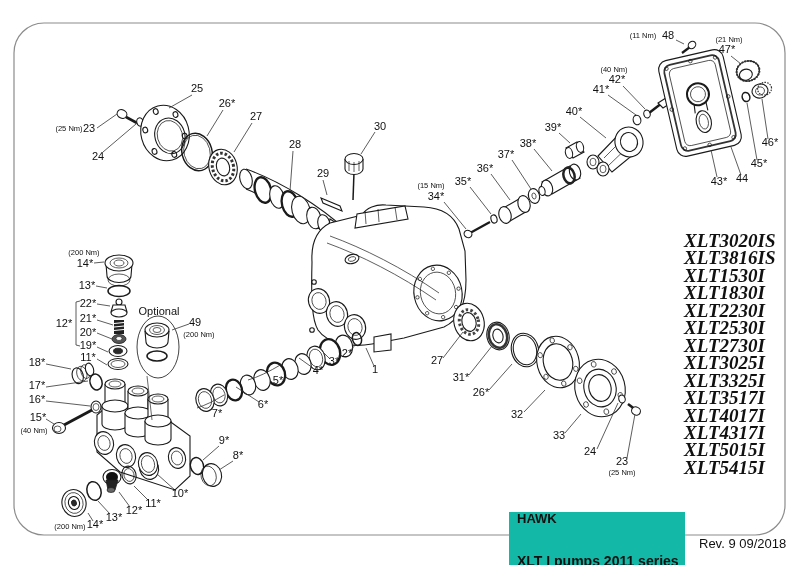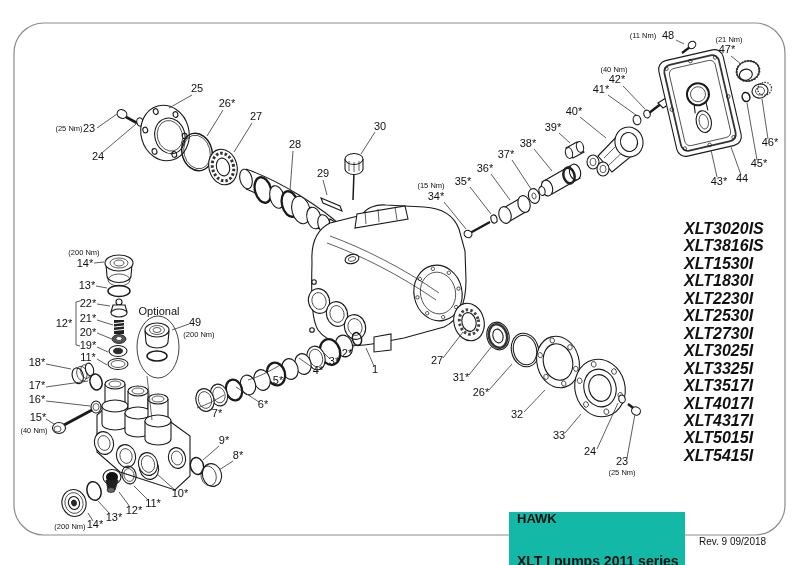--- a/index.html
+++ b/index.html
@@ -11,30 +11,30 @@
   .ln   {fill:none;stroke:#1a1a1a;stroke-width:1.1;}
   .thin {stroke-width:0.7;}
   .med  {stroke-width:1.5;}
   .thick{stroke-width:2.3;}
   .dark {fill:#2b2b2b;stroke:#1a1a1a;stroke-width:0.8;}
   .frame{fill:none;stroke:#8c8c8c;stroke-width:1.2;}
   .leader{fill:none;stroke:#333;stroke-width:0.8;}
   text.callout{font-size:11px;font-family:"Liberation Sans",sans-serif;fill:#111;text-anchor:middle;}
   text.torque{font-size:7.5px;font-family:"Liberation Sans",sans-serif;fill:#111;text-anchor:middle;}
   
-  #model-list{position:absolute;left:684px;top:220px;line-height:17.45px;
-      font-family:Liberation Sans, sans-serif;font-size:16px;font-weight:bold;font-style:italic;
+  #model-list{position:absolute;left:684px;top:232px;line-height:17.45px;
+      font-family:Liberation Serif, serif;font-size:19px;font-weight:bold;font-style:italic;
       white-space:nowrap;}
   
   #title-block{position:absolute;left:509px;top:512px;background:#14b8a6;padding:0 6px 2px 8px;
       font-family:"Liberation Sans",sans-serif;font-weight:bold;white-space:nowrap;}
   #title-brand{font-size:13px;line-height:14px;}
   #title-it{font-size:14px;line-height:14.5px;}
   #title-en{font-size:14px;line-height:15px;margin-top:28px;}
-  #revision{position:absolute;left:699px;top:536px;font-size:10px;font-weight:normal;
+  #revision{position:absolute;left:699px;top:536px;font-size:13px;font-weight:normal;
       font-family:"Liberation Sans",sans-serif;}
 </style>
 </head>
 <body>
 
 <div id="page">
 
 <svg id="diagram" width="800" height="565" viewBox="0 0 800 565">
 
   <path class="frame" d="M44,23 H755 A30,30 0 0 1 785,53 V505 A30,30 0 0 1 755,535 H44 A30,30 0 0 1 14,505 V53 A30,30 0 0 1 44,23 Z"></path>

